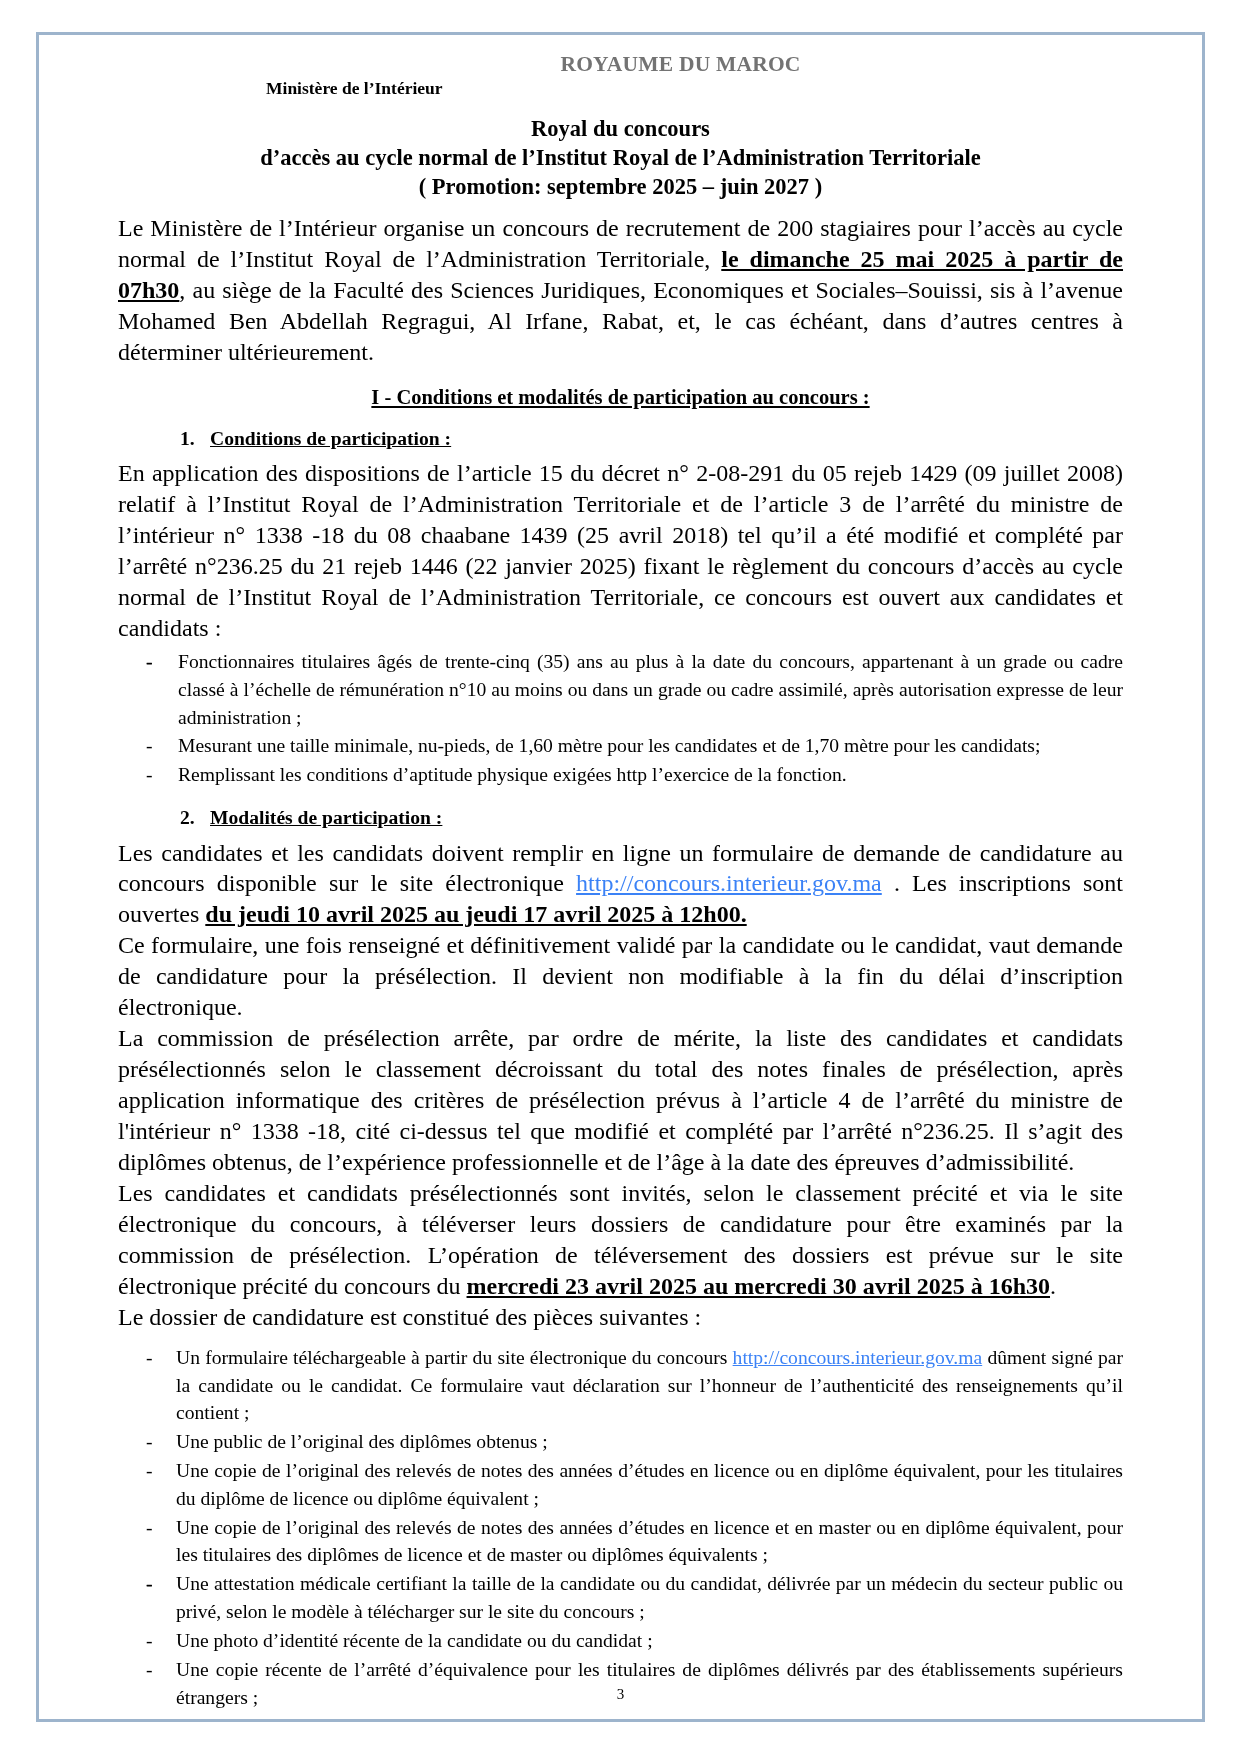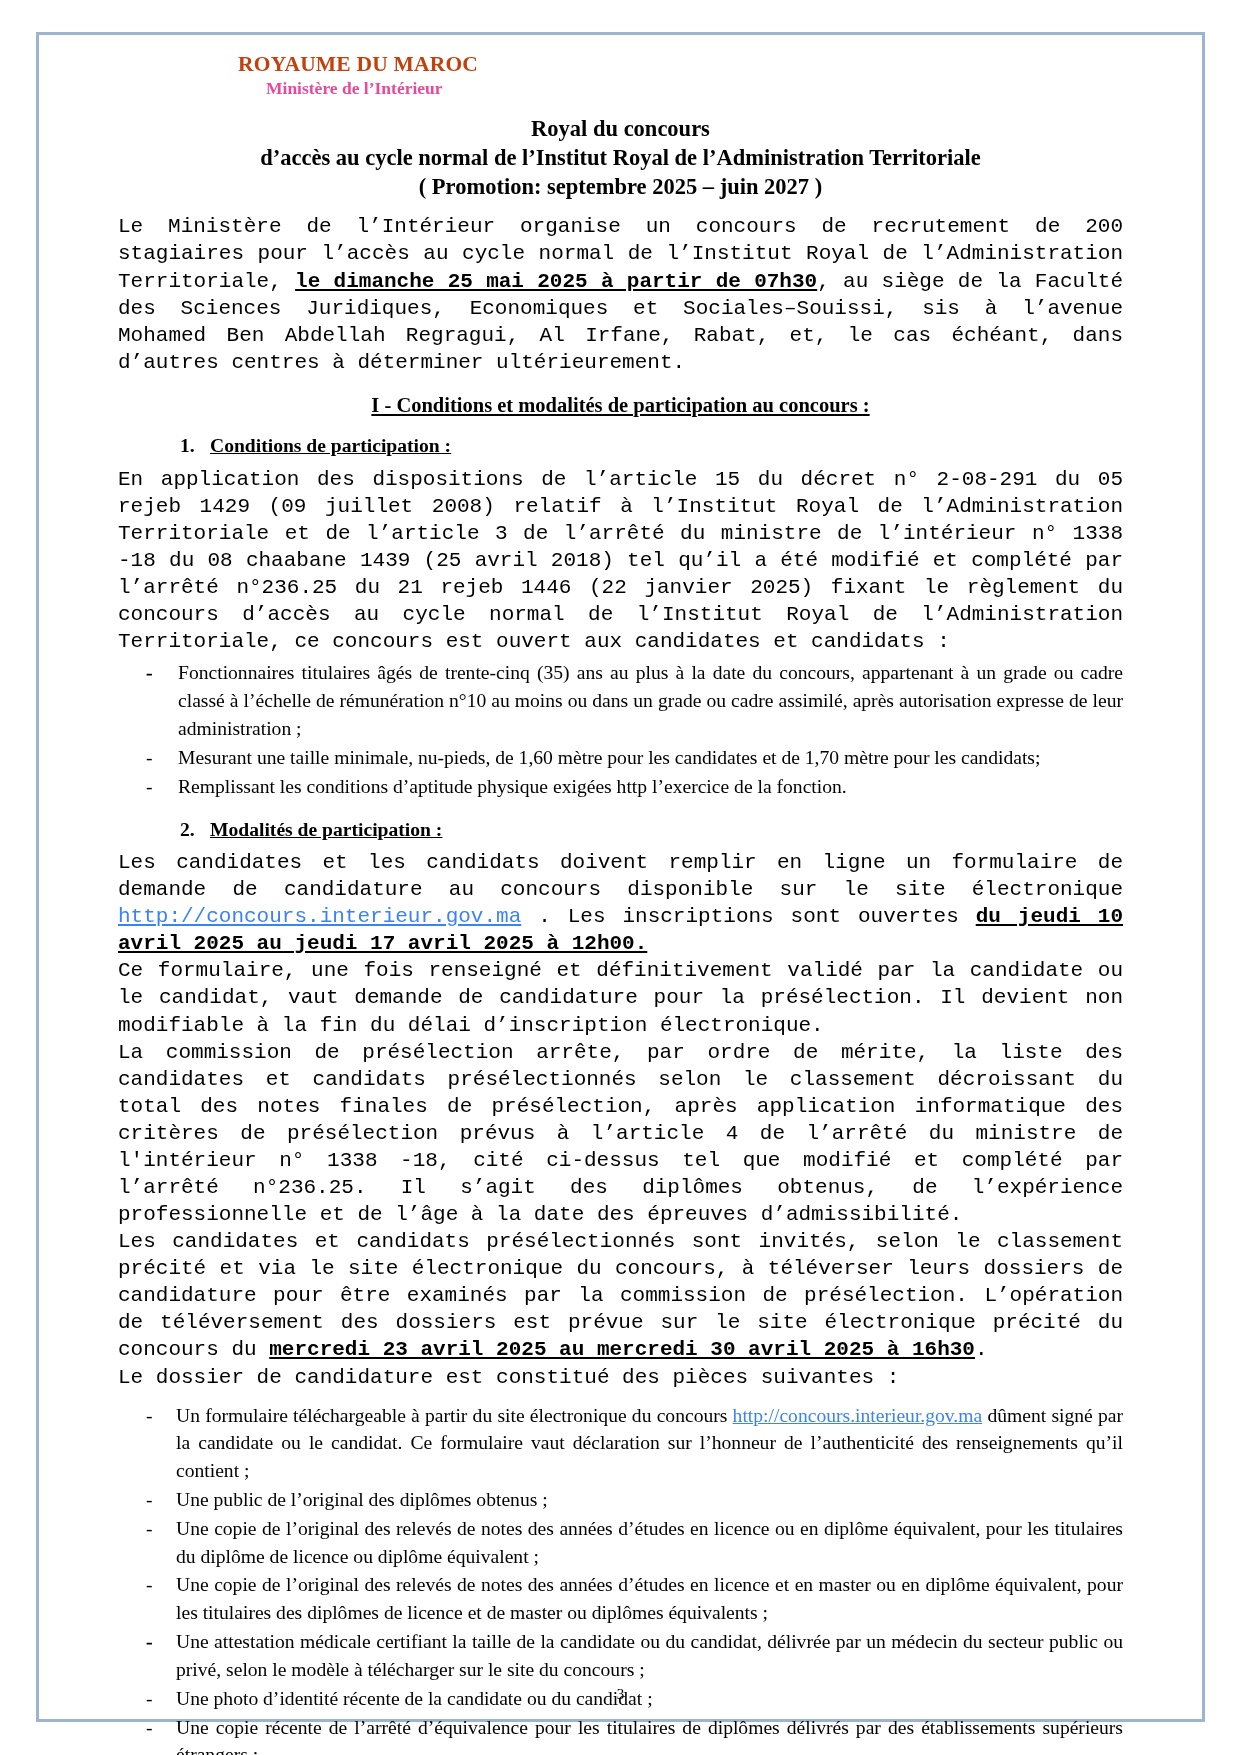--- a/index.html
+++ b/index.html
@@ -40,27 +40,28 @@
     padding-top: 22px;
   }
 
   
   .letterhead {
     margin-left: 120px;
     line-height: 1.18;
     margin-bottom: 16px;
   }
   .kingdom {
-    color: #c2410c;
+    color: #737373;
     font-weight: bold;
     font-size: 21.5px;
     letter-spacing: 0.2px;
+    text-align: center;
   }
   .ministry {
-    color: #ec4899;
+    color: #000000;
     font-weight: bold;
     font-size: 17.5px;
     margin-left: 28px;
     margin-top: 1px;
   }
 
   
   .doc-title {
     text-align: center;
     font-weight: bold;
@@ -68,25 +69,24 @@
     line-height: 1.28;
     margin-top: 6px;
   }
   .doc-title .l1 { display: block; }
   .doc-title .l2 { display: block; }
   .doc-title .l3 { display: block; }
 
   
   p.body {
     text-align: justify;
-    font-size: 21px;
+    font-size: 24px;
     line-height: 1.29;
     margin: 0;
     text-justify: inter-word;
-    font-family: Liberation Mono, monospace;
   }
   p.intro {
     margin-top: 12px;
   }
   p.tight { margin-top: 0; }
   .bu { font-weight: bold; text-decoration: underline; }
 
   a.link {
     color: #3b82f6;
     text-decoration: underline;

